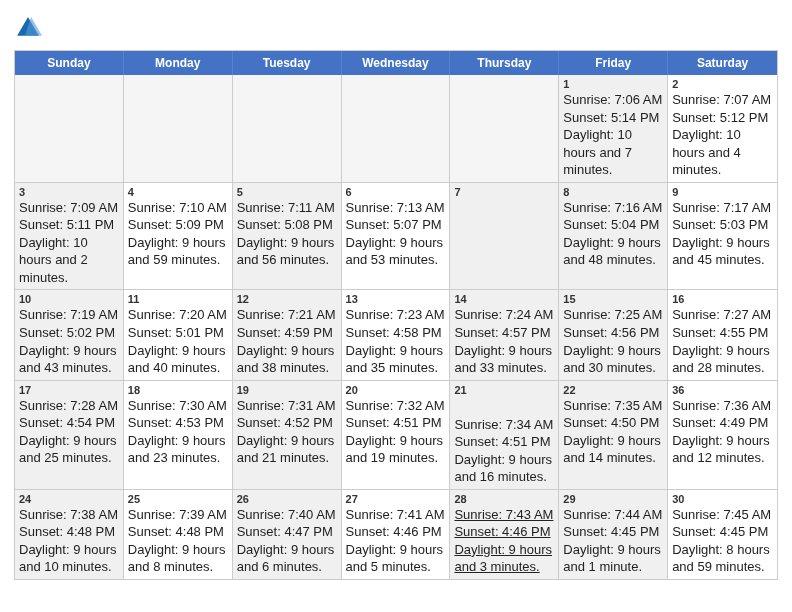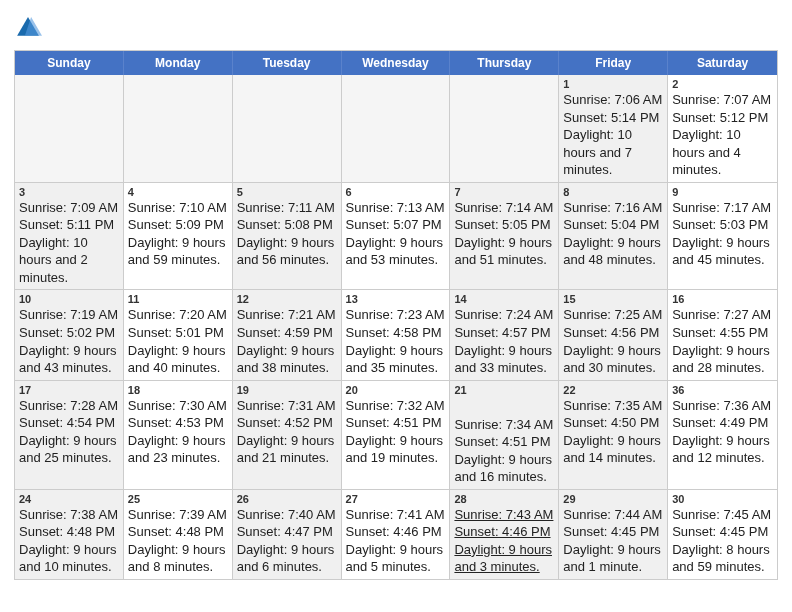--- a/index.html
+++ b/index.html
@@ -181,23 +181,20 @@
 Daylight: 9 hours and 56 minutes.</div>
           </div>
           <div class="cal-cell">
             <span class="day-num">6</span>
             <div class="cell-text" style="white-space: pre-line;">Sunrise: 7:13 AM
 Sunset: 5:07 PM
 Daylight: 9 hours and 53 minutes.</div>
           </div>
           <div class="cal-cell shaded">
             <span class="day-num">7</span>
-            <div class="cell-text" style="white-space: pre-line;">Sunrise: 7:14 AM
-Sunset: 5:05 PM
-Daylight: 9 hours and 51 minutes.</div>
           </div>
           <div class="cal-cell shaded">
             <span class="day-num">8</span>
             <div class="cell-text" style="white-space: pre-line;">Sunrise: 7:16 AM
 Sunset: 5:04 PM
 Daylight: 9 hours and 48 minutes.</div>
           </div>
           <div class="cal-cell">
             <span class="day-num">9</span>
             <div class="cell-text" style="white-space: pre-line;">Sunrise: 7:17 AM

